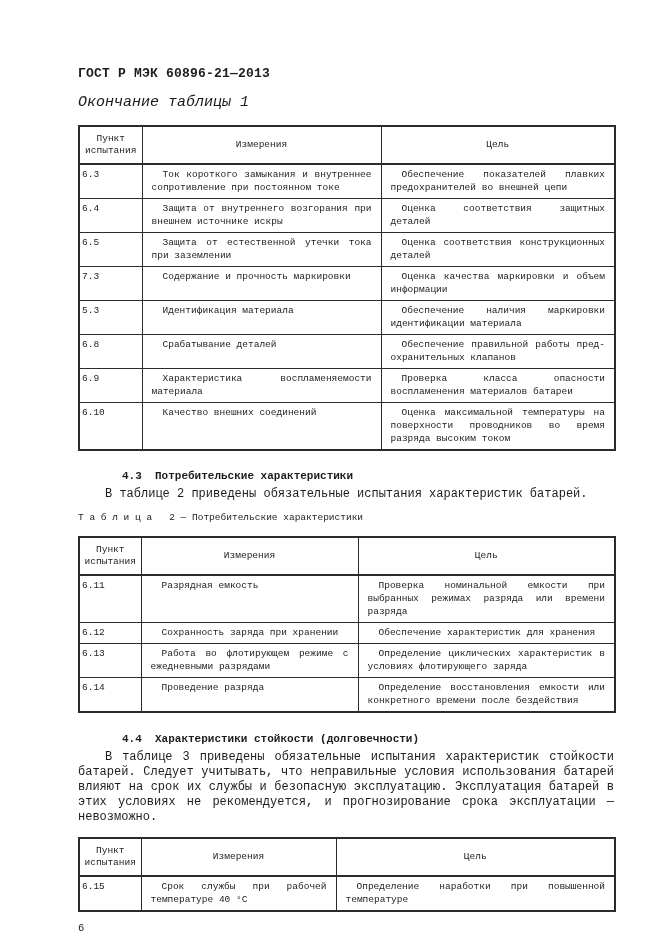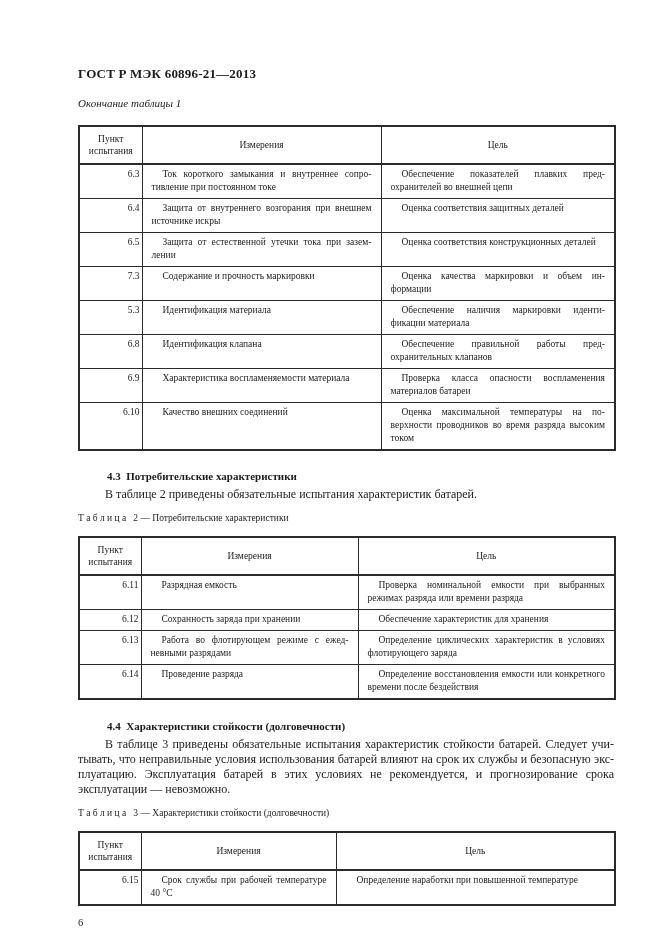--- a/index.html
+++ b/index.html
@@ -5,41 +5,41 @@
   html, body {
     margin: 0;
     padding: 0;
     background: #ffffff;
   }
   .page {
     position: relative;
     width: 661px;
     height: 936px;
     background: #ffffff;
-    font-family: Liberation Serif, serif;
+    font-family: Liberation Mono, monospace;
     color: #1c1c1c;
     overflow: hidden;
   }
   .content {
     position: absolute;
     left: 78px;
     top: 0;
     width: 536px;
   }
   .doc-header {
     padding-top: 66px;
     margin: 0;
     font-size: 13px;
     line-height: 15px;
     font-weight: bold;
     letter-spacing: 0.2px;
   }
   .tcap-italic {
     margin: 16px 0 16px 0;
-    font-size: 11px;
+    font-size: 15px;
     line-height: 12px;
     font-style: italic;
   }
   .tcap {
     margin: 10px 0 0 0;
     font-size: 9.5px;
     line-height: 12px;
     white-space: pre-wrap;
   }
   table.gost {
@@ -61,31 +61,31 @@
     text-align: center;
     vertical-align: middle;
     padding: 6px 2px;
     line-height: 12px;
   }
   table.gost td {
     vertical-align: top;
     padding: 3px 9px 4px 9px;
   }
   table.gost td.num {
-    text-align: right;
+    text-align: left;
     padding-left: 2px;
     padding-right: 2px;
   }
   table.gost td.txt {
     text-align: justify;
     text-indent: 11px;
     hyphens: manual;
   }
   .sec-heading {
-    margin: 19px 0 0 29px;
+    margin: 19px 0 0 44px;
     font-size: 11px;
     line-height: 13px;
     font-weight: bold;
     white-space: pre-wrap;
   }
   .body-par {
     margin: 4px 0 0 0;
     font-size: 12px;
     line-height: 15px;
     text-align: justify;
@@ -152,21 +152,21 @@
           <td class="txt">Содержание и прочность маркировки</td>
           <td class="txt">Оценка качества маркировки и объем ин­формации</td>
         </tr>
         <tr>
           <td class="num">5.3</td>
           <td class="txt">Идентификация материала</td>
           <td class="txt">Обеспечение наличия маркировки иденти­фикации материала</td>
         </tr>
         <tr>
           <td class="num">6.8</td>
-          <td class="txt">Идентификация клапана</td>
+          <td class="txt">Срабатывание деталей</td>
           <td class="txt">Обеспечение правильной работы пред­охранительных клапанов</td>
         </tr>
         <tr>
           <td class="num">6.9</td>
           <td class="txt">Характеристика воспламеняемости материала</td>
           <td class="txt">Проверка класса опасности воспламене­ния материалов батареи</td>
         </tr>
         <tr>
           <td class="num">6.10</td>
           <td class="txt">Качество внешних соединений</td>
@@ -212,21 +212,20 @@
           <td class="num">6.14</td>
           <td class="txt">Проведение разряда</td>
           <td class="txt">Определение восстановления емкости или кон­кретного времени после бездействия</td>
         </tr>
       </tbody>
     </table>
 
     <div class="sec-heading mt-heading-2">4.4  Характеристики стойкости (долговечности)</div>
     <p class="body-par">В таблице 3 приведены обязательные испытания характеристик стойкости батарей. Следует учи­тывать, что неправильные условия использования батарей влияют на срок их службы и безопасную экс­плуатацию. Эксплуатация батарей в этих условиях не рекомендуется, и прогнозирование срока эксплуатации — невозможно.</p>
 
-    <div class="tcap">Т а б л и ц а   3 — Характеристики стойкости (долговечности)</div>
     <table class="gost t3">
       <colgroup>
           <col class="c1">
           <col class="c2">
           <col class="c3">
         </colgroup>
       <thead>
         <tr>
           <th>Пункт испытания</th>
           <th>Измерения</th>

